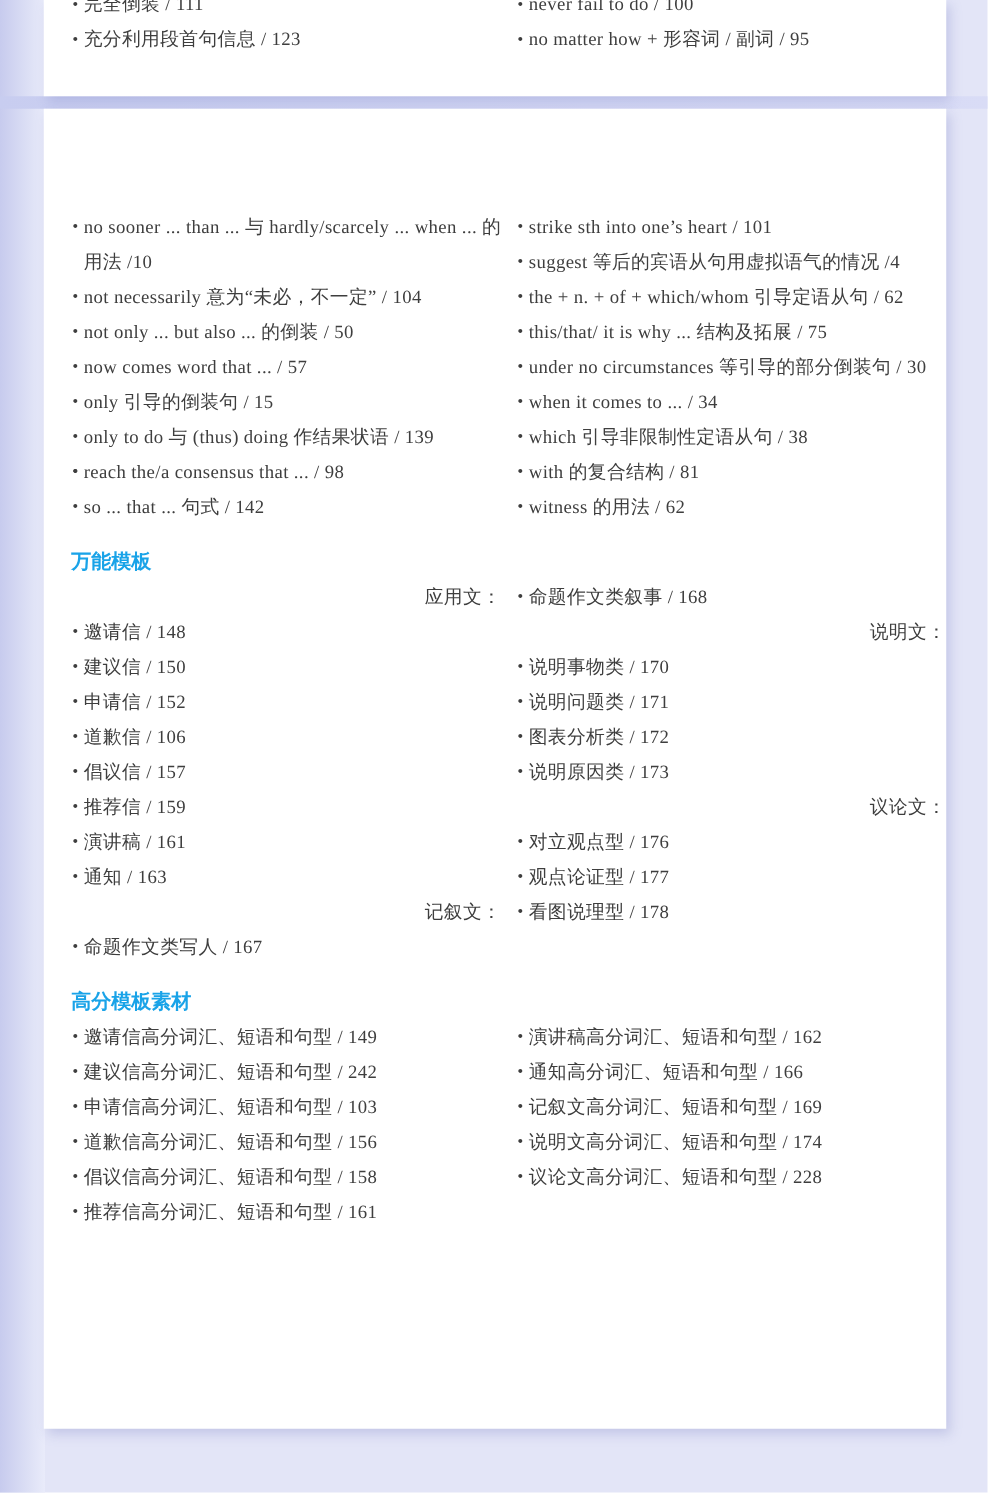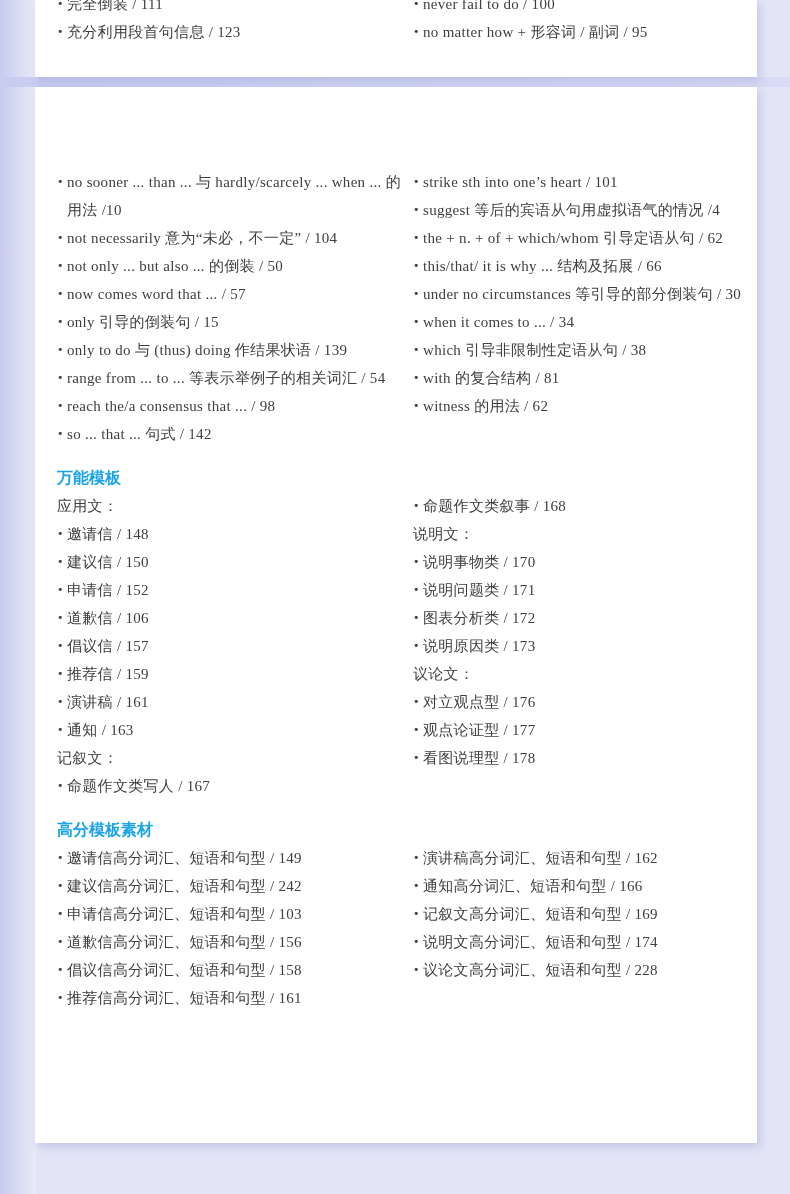--- a/index.html
+++ b/index.html
@@ -23,21 +23,21 @@
   }
   #top-card{top:0;height:77px;overflow:hidden;}
   #main-card{top:87px;height:1056px;overflow:hidden;box-sizing:border-box;padding-top:81px;}
   #top-card .cols{margin-top:-10px;}
   .cols{display:flex;padding-left:22px;}
   .col{width:344px;flex:none;margin-right:12px;}
   .row{
     margin:0;line-height:28px;font-size:15px;letter-spacing:0.3px;
     text-align:justify;
   }
-  .label-row{text-align:left;}
+  .label-row{text-align:right;}
   .bullet-row{position:relative;padding-left:10px;}
   .bullet{
     position:absolute;left:0;top:0;font-size:11px;line-height:28px;
     font-family:"DejaVu Sans",sans-serif;
   }
   .sec-heading{
     margin:16px 0 0 22px;line-height:28px;font-size:16px;font-weight:bold;
     font-family:"Liberation Sans","DejaVu Sans",sans-serif;
     color:var(--accent,#19a3e8);
   }
@@ -65,29 +65,29 @@
   <div id="sections">
       <div class="section">
         <div class="cols">
           <div class="col">
             <p class="row bullet-row"><span class="bullet">•</span><span class="txt">no sooner ... than ... 与 hardly/scarcely ... when ... 的用法 /10</span></p>
             <p class="row bullet-row"><span class="bullet">•</span><span class="txt">not necessarily 意为“未必，不一定” /  104</span></p>
             <p class="row bullet-row"><span class="bullet">•</span><span class="txt">not only ... but also ... 的倒装 /  50</span></p>
             <p class="row bullet-row"><span class="bullet">•</span><span class="txt">now comes word that ...  /  57</span></p>
             <p class="row bullet-row"><span class="bullet">•</span><span class="txt">only 引导的倒装句 /  15</span></p>
             <p class="row bullet-row"><span class="bullet">•</span><span class="txt">only to do 与 (thus) doing 作结果状语 /  139</span></p>
-            <p class="row bullet-row"><span class="bullet">•</span><span class="txt">range from ... to ... 等表示举例子的相关词汇 /  54</span></p>
+            <p class="row bullet-row"><span class="bullet">•</span></p>
             <p class="row bullet-row"><span class="bullet">•</span><span class="txt">reach the/a consensus that ...  /  98</span></p>
             <p class="row bullet-row"><span class="bullet">•</span><span class="txt">so ... that ... 句式 /  142</span></p>
           </div>
           <div class="col">
             <p class="row bullet-row"><span class="bullet">•</span><span class="txt">strike sth into one’s heart  /  101</span></p>
             <p class="row bullet-row"><span class="bullet">•</span><span class="txt">suggest 等后的宾语从句用虚拟语气的情况 /4</span></p>
             <p class="row bullet-row"><span class="bullet">•</span><span class="txt">the + n. + of + which/whom 引导定语从句 /  62</span></p>
-            <p class="row bullet-row"><span class="bullet">•</span><span class="txt">this/that/ it is why ... 结构及拓展 /  66</span></p>
+            <p class="row bullet-row"><span class="bullet">•</span><span class="txt">this/that/ it is why ... 结构及拓展 /  75</span></p>
             <p class="row bullet-row"><span class="bullet">•</span><span class="txt">under no circumstances 等引导的部分倒装句 /  30</span></p>
             <p class="row bullet-row"><span class="bullet">•</span><span class="txt">when it comes to ...  /  34</span></p>
             <p class="row bullet-row"><span class="bullet">•</span><span class="txt">which 引导非限制性定语从句 /  38</span></p>
             <p class="row bullet-row"><span class="bullet">•</span><span class="txt">with 的复合结构 /  81</span></p>
             <p class="row bullet-row"><span class="bullet">•</span><span class="txt">witness 的用法 /  62</span></p>
           </div>
         </div>
       </div>
       <div class="section">
         <div class="sec-heading">万能模板</div>

